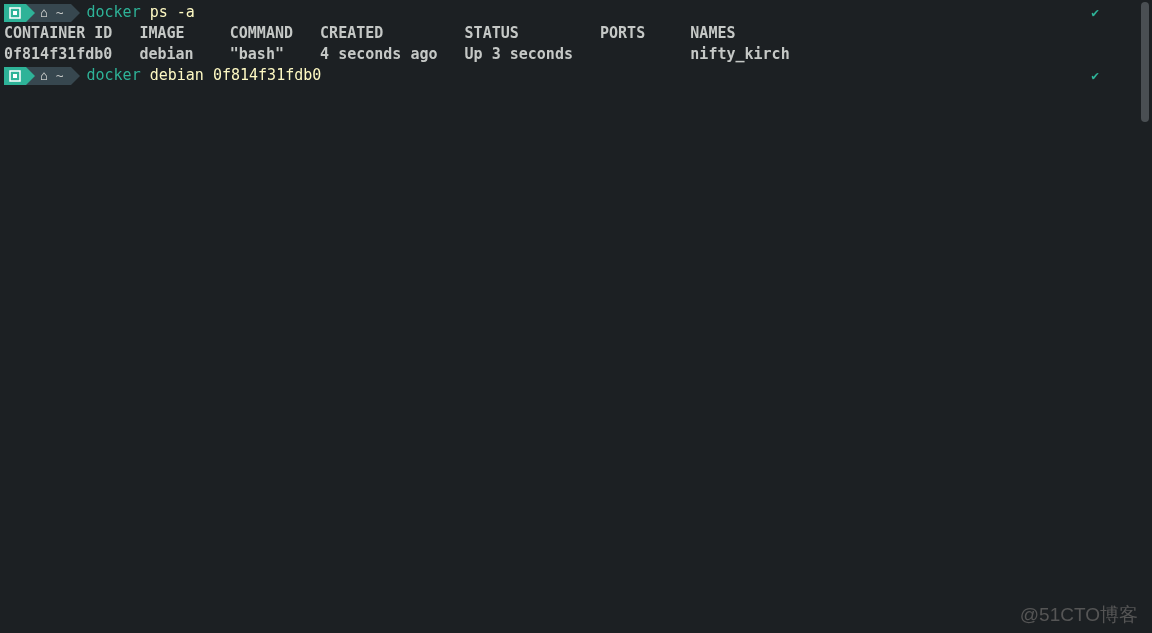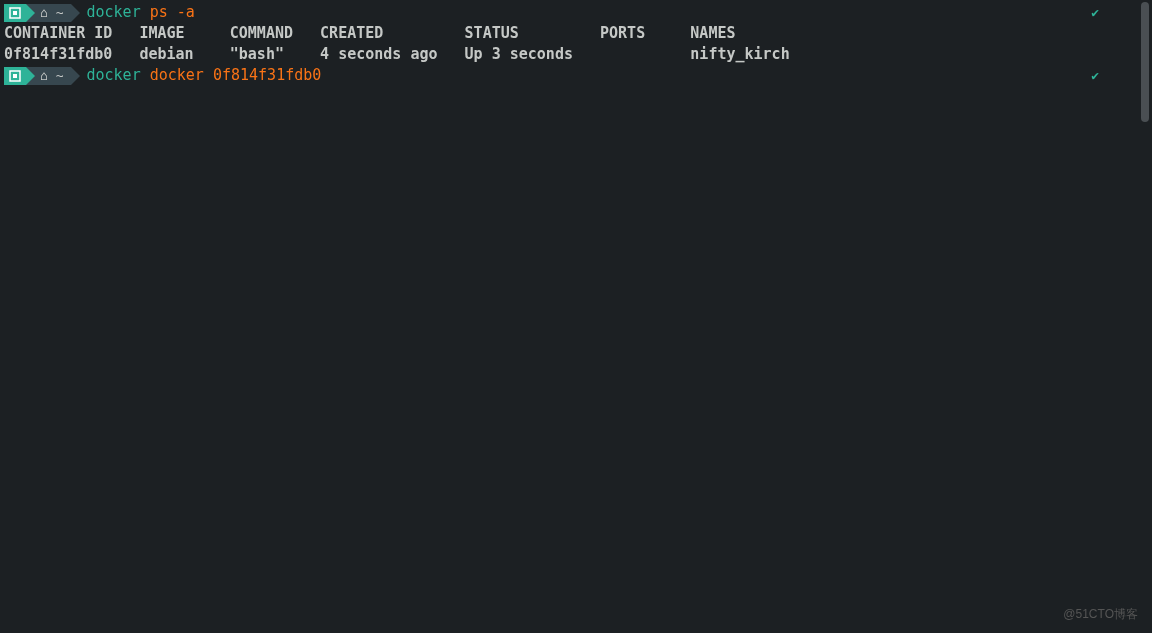--- a/index.html
+++ b/index.html
@@ -63,21 +63,21 @@
       border-top: 9px solid transparent;
       border-bottom: 9px solid transparent;
       border-left: 9px solid #37474f;
       display: inline-block;
     }
     .cmd-area {
       margin-left: 6px;
       white-space: pre;
     }
     .cmd-docker { color: #2eb398; margin-top: 8px; }
-    .cmd-args { color: #f97316; }
+    .cmd-args { color: #fef9c3; }
     .check {
       position: absolute;
       right: 34px;
       color: #2eb398;
       font-size: 13px;
     }
     .output-line {
       white-space: pre;
       color: #c5c8c6;
       font-weight: bold;
@@ -103,21 +103,21 @@
       height: 120px;
       background: #4a4f53;
       border-radius: 4px;
       margin: 0 auto;
     }
     .watermark {
       position: absolute;
       right: 14px;
       bottom: 8px;
       color: #555;
-      font-size: 12px;
+      font-size: 19px;
       font-family: sans-serif;
     }
     .badge svg { display:block; }
   </style>
 </head>
 <body>
 
 <div class="terminal">
 
   <div class="prompt-line">
@@ -144,21 +144,21 @@
       <svg width="12" height="12" viewBox="0 0 12 12">
           <rect x="1" y="1" width="10" height="10" fill="none" stroke="#fff" stroke-width="1.5"></rect>
           <rect x="4" y="4" width="4" height="4" fill="#fff"></rect>
         </svg>
     </span>
     <span class="seg">
       <span>⌂</span>&nbsp;
       <span>~</span>
     </span>
     <span class="seg-end"></span>
-    <span class="cmd-area"><span class="cmd-docker">docker</span><span class="cmd-args"> docker 0f814f31fdb0</span></span>
+    <span class="cmd-area"><span class="cmd-docker">docker</span><span class="cmd-args"> debian 0f814f31fdb0</span></span>
     <span class="check">✔</span>
   </div>
 
 
 </div>
 
 <div class="scrollbar">
   <div class="scrollbar-thumb"></div>
 </div>
 

